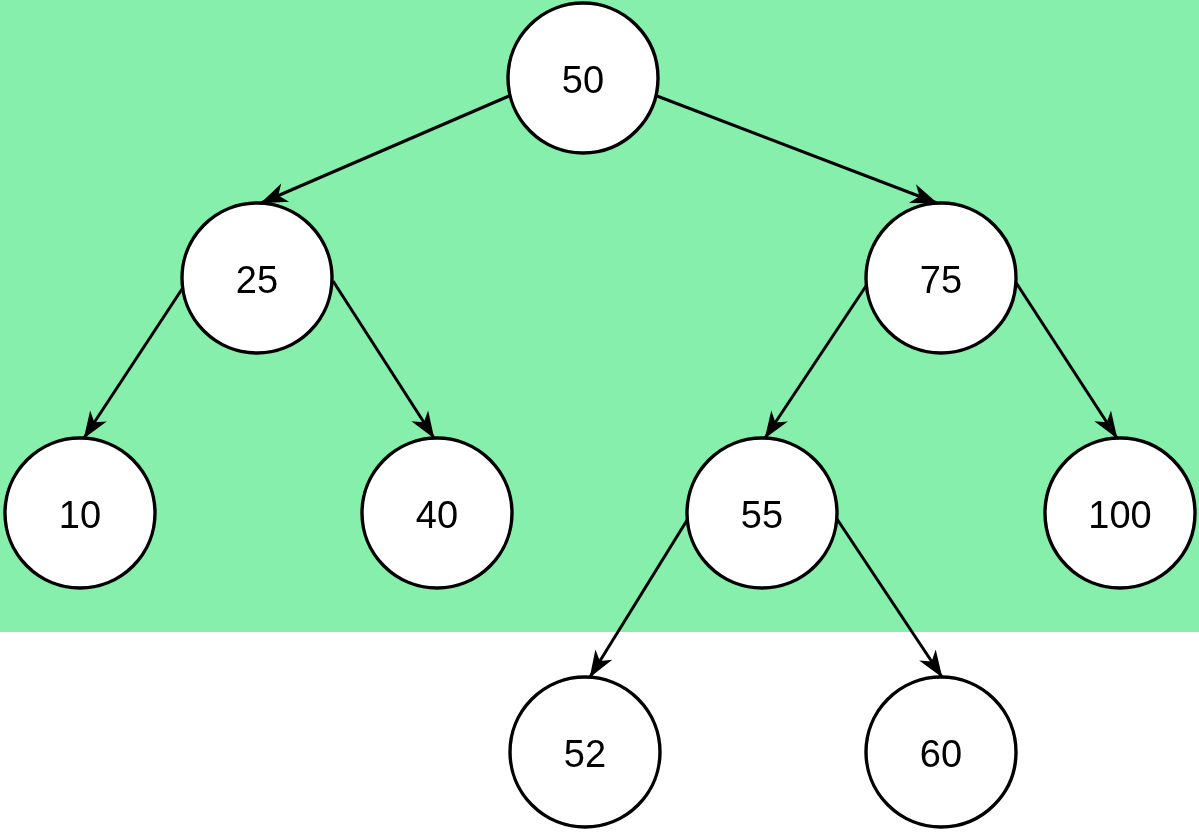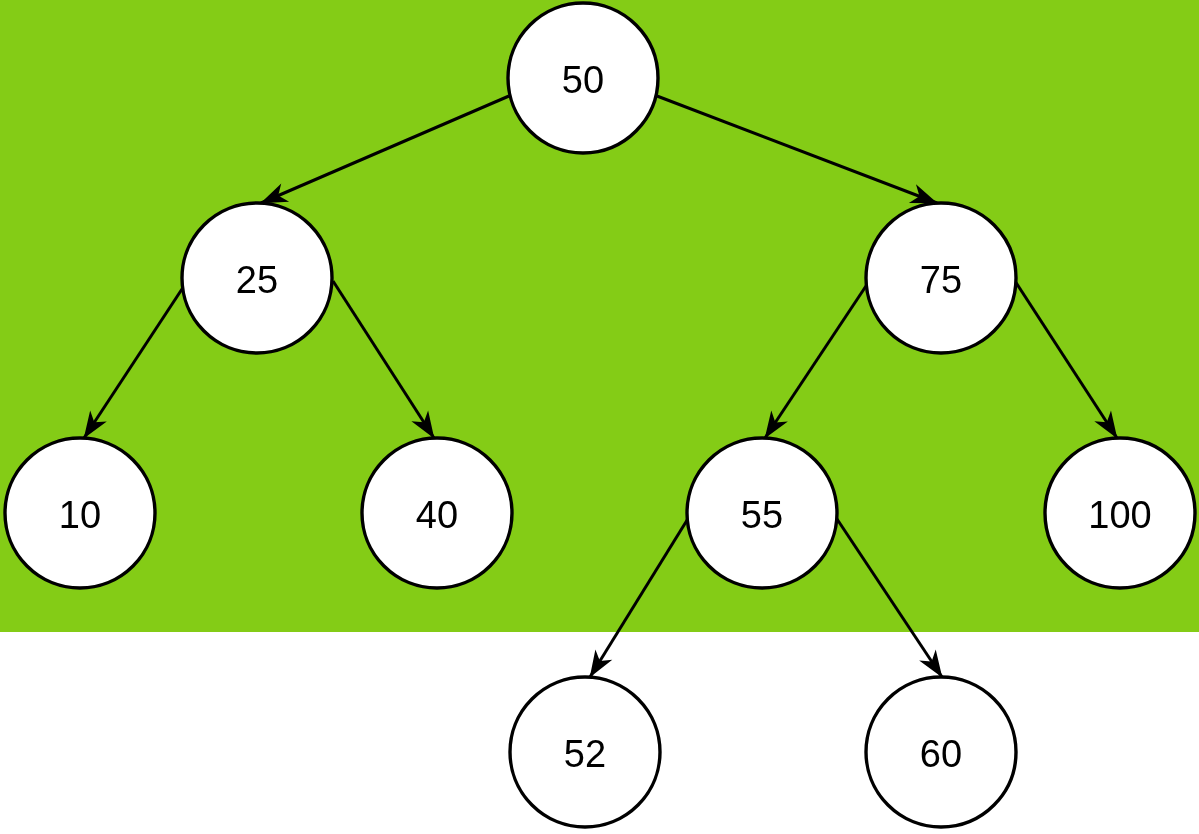--- a/index.html
+++ b/index.html
@@ -8,21 +8,21 @@
     background: #ffffff;
     width: 1199px;
     height: 834px;
     overflow: hidden;
     font-family: "Liberation Sans", sans-serif;
   }
   .stage {
     position: relative;
     width: 1199px;
     height: 632px;
-    background: #84cc16;
+    background: #86efac;
   }
   svg { display: block; }
   .edge-line {
     fill: none;
     stroke-linecap: butt;
   }
   .node-circle {
     fill: #ffffff;
   }
   .node-label {

